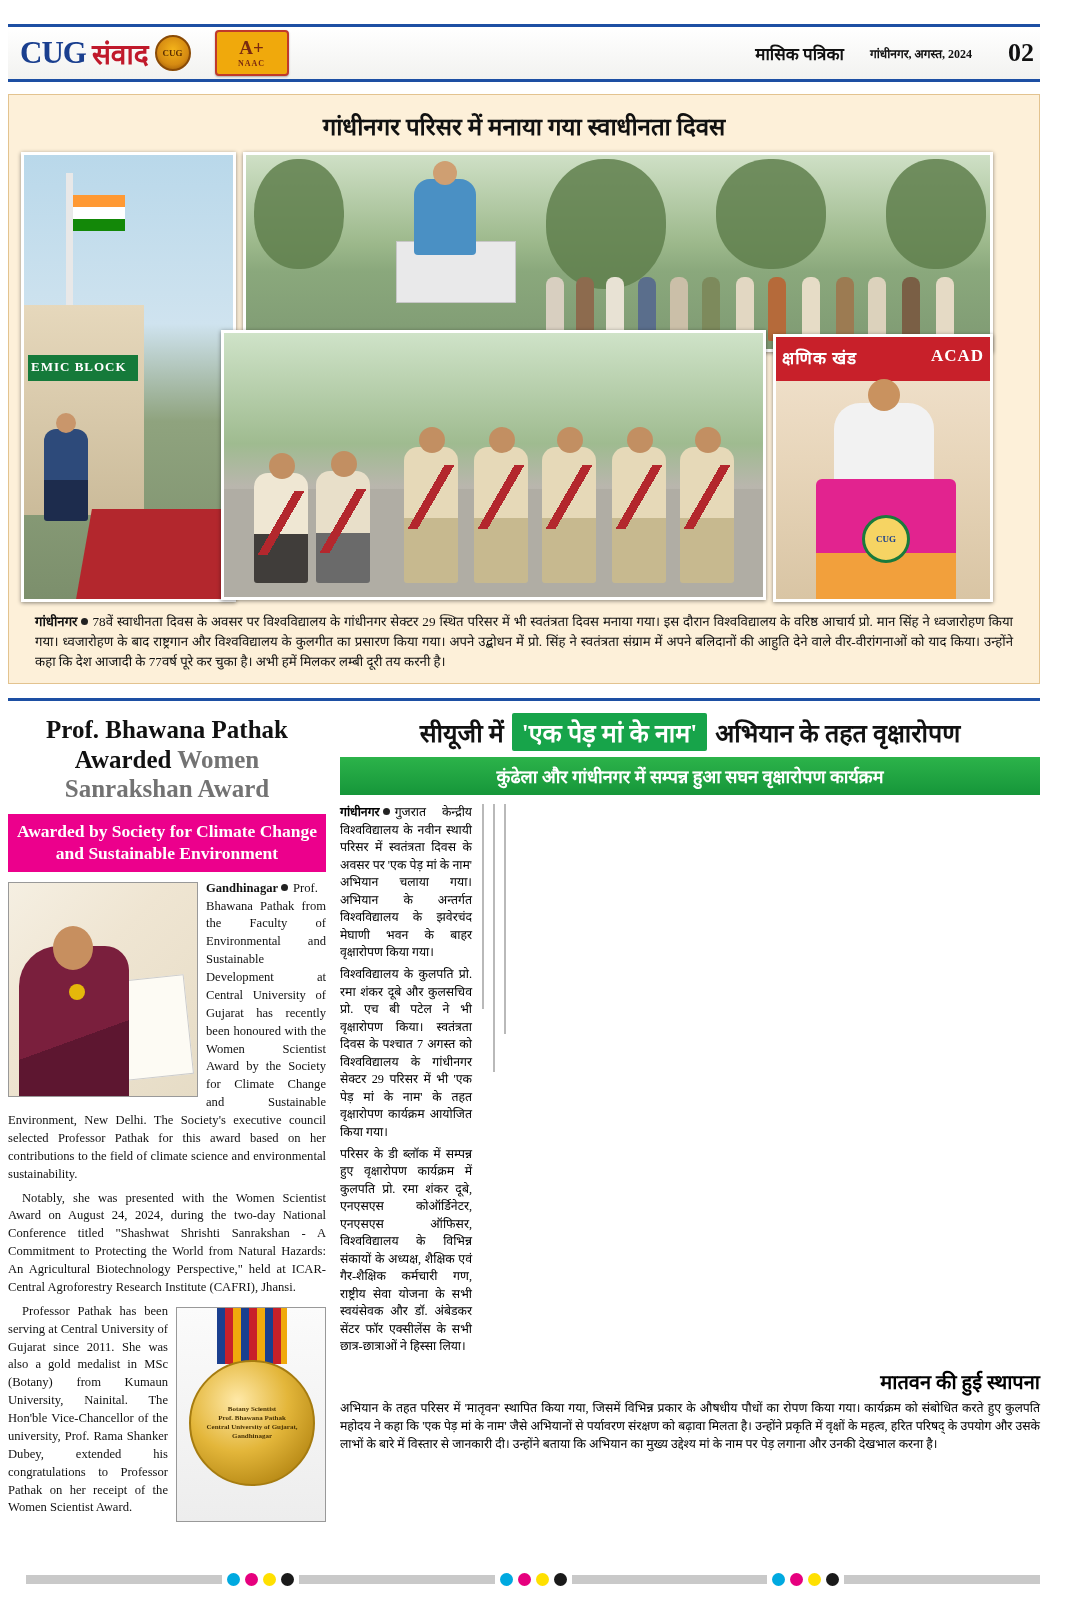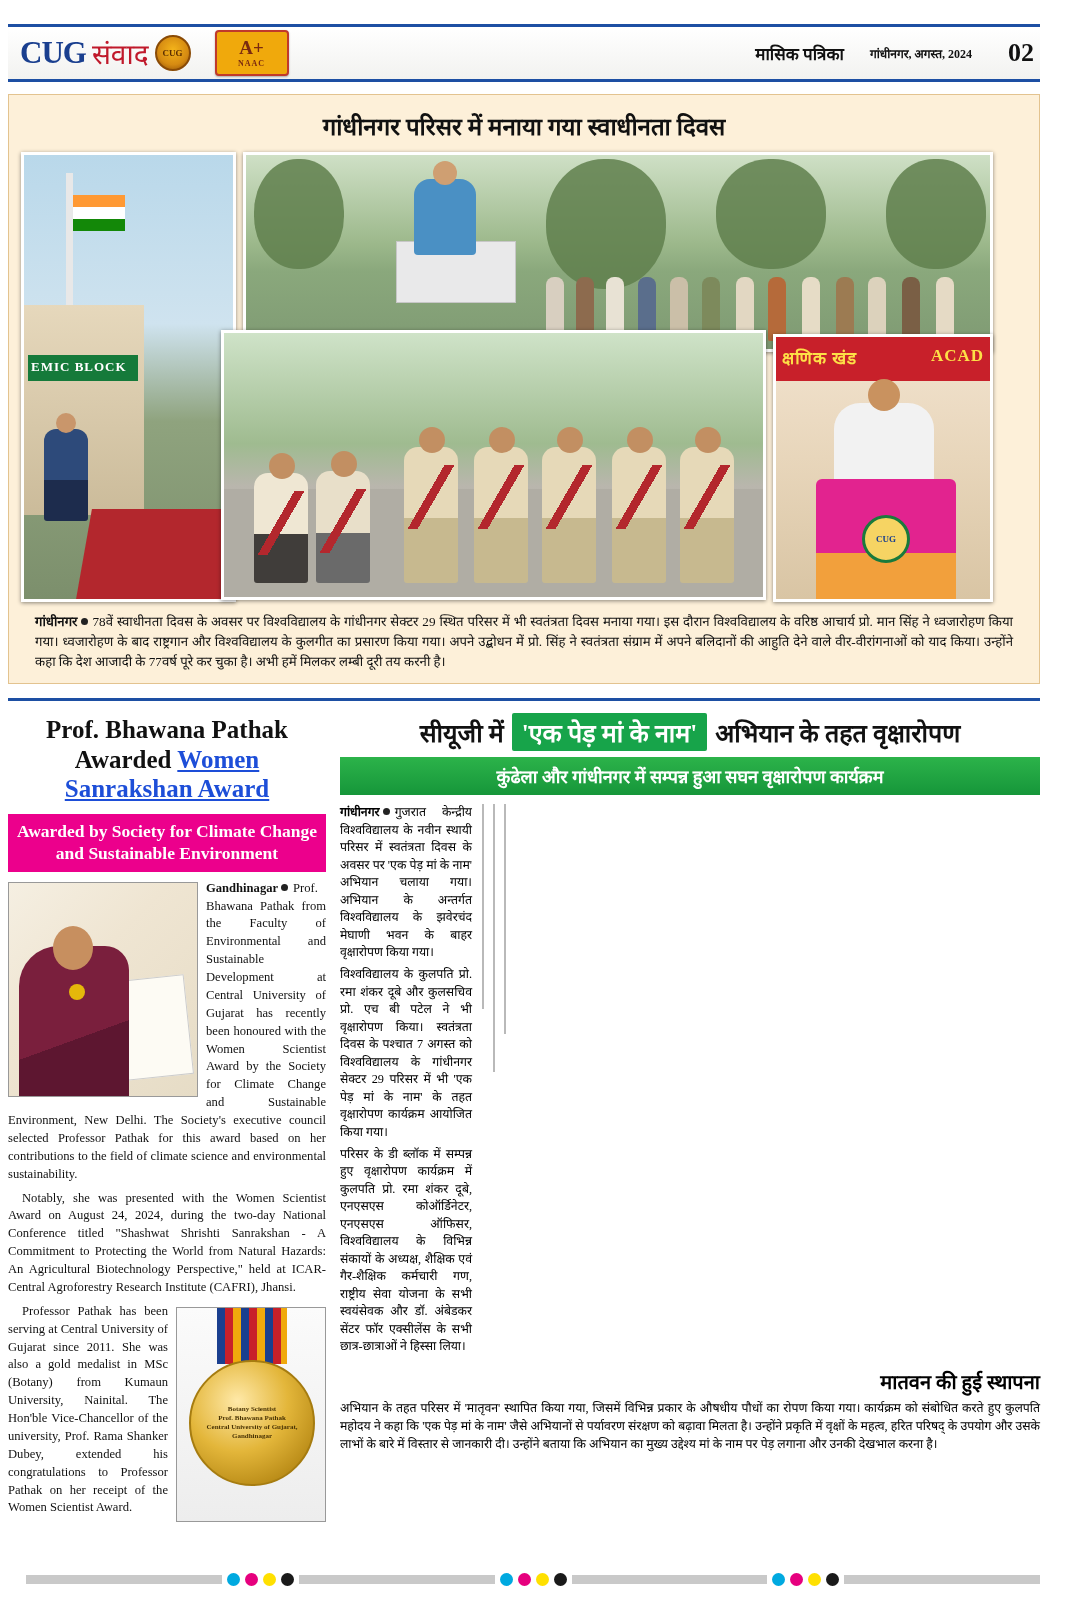--- a/index.html
+++ b/index.html
@@ -26,21 +26,21 @@
     display:flex; align-items:center; gap:6px;
     padding:0 10px 0 12px;
     height:100%;
   }
   .logo-cug {
     font-family:"Liberation Serif", serif;
     font-weight:bold; font-size:31px; color:#1a3f8f;
     letter-spacing:-1px;
   }
   .logo-sam {
-    font-weight:normal; font-size:28px; color:#c0192b;
+    font-weight:bold; font-size:28px; color:#c0192b;
   }
   .logo-emblem {
     width:36px;height:36px;border-radius:50%;
     background:radial-gradient(circle at 50% 40%, #f4b41a 0%, #d58a12 60%, #8a4b06 100%);
     border:2px solid #8a4b06;
     display:flex;align-items:center;justify-content:center;
     font-size:9px;color:#5a2d02;font-weight:bold;
   }
   .naac {
     width:74px;height:46px;margin-left:14px;
@@ -103,21 +103,21 @@
     background:linear-gradient(180deg,#cfe3c8 0%, #9fbb90 42%, #b9b6ad 58%, #a9a69d 100%);
   }
   .p3 .road{position:absolute;left:0;bottom:0;width:100%;height:108px;background:#b0ada4;}
   .p3 .guard{position:absolute;bottom:14px;width:54px;height:136px;background:linear-gradient(180deg,#e6d9b8 0 52%, #c7b98f 52%);border-radius:14px 14px 3px 3px;}
   .p3 .guard::after{content:"";position:absolute;left:15px;top:-20px;width:26px;height:26px;border-radius:50%;background:#c28f62;}
   .p3 .guard::before{content:"";position:absolute;left:4px;top:18px;width:46px;height:64px;background:linear-gradient(120deg,transparent 44%, #b3272d 44% 56%, transparent 56%);}
 
   .p4 { left:752px; top:182px; width:220px; height:268px;
     background:linear-gradient(180deg,#f2e3cf 0%, #e8d6bb 46%, #d9c5a4 100%);
   }
-  .p4 .redband{position:absolute;left:0;top:0;width:100%;height:44px;background:#c8202a;color:#fde047;font-weight:bold;font-size:17px;padding:9px 6px;letter-spacing:1px;}
+  .p4 .redband{position:absolute;left:0;top:0;width:100%;height:44px;background:#c8202a;color:#ffffff;font-weight:bold;font-size:17px;padding:9px 6px;letter-spacing:1px;}
   .p4 .lectern{position:absolute;left:40px;bottom:0;width:140px;height:120px;background:linear-gradient(180deg,#e2238f 0 62%, #f2a03c 62%);border-radius:6px 6px 0 0;}
   .p4 .seal{position:absolute;left:86px;bottom:36px;width:48px;height:48px;border-radius:50%;background:#f6d463;border:3px solid #1a7a3c;font-size:9px;color:#1a3f8f;display:flex;align-items:center;justify-content:center;font-weight:bold;}
   .p4 .orator{position:absolute;left:58px;top:66px;width:100px;height:92px;background:#f2f2f2;border-radius:26px 26px 0 0;}
   .p4 .orator::after{content:"";position:absolute;left:34px;top:-24px;width:32px;height:32px;border-radius:50%;background:#c9925f;}
 
   .top-caption {
     margin-top:10px;
     font-size:13.2px; line-height:1.5; text-align:justify; color:#111;
     padding:0 14px 4px 14px;
   }
@@ -129,21 +129,21 @@
 
   
   .lower { display:flex; gap:14px; }
   .col-left { width:318px; }
   .col-right { flex:1; }
 
   .award-title {
     text-align:center;font-weight:bold;font-size:25px;line-height:1.18;color:#111;
     padding:4px 6px 6px 6px;
   }
-  .award-title .pink { color:#1d4ed8;text-decoration:underline; }
+  .award-title .pink { color:#737373; }
   .award-sub {
     background:#ec008c;color:#fff;font-weight:bold;text-align:center;
     font-size:17.5px;line-height:1.25;padding:7px 6px;margin-top:4px;
   }
 
   .body-text { font-size:12.6px; line-height:1.42; text-align:justify; color:#111; }
   .body-text p { margin:0 0 6px 0; text-indent:14px; }
   .body-text p.noind { text-indent:0; }
   .body-text b { font-weight:bold; }
 

